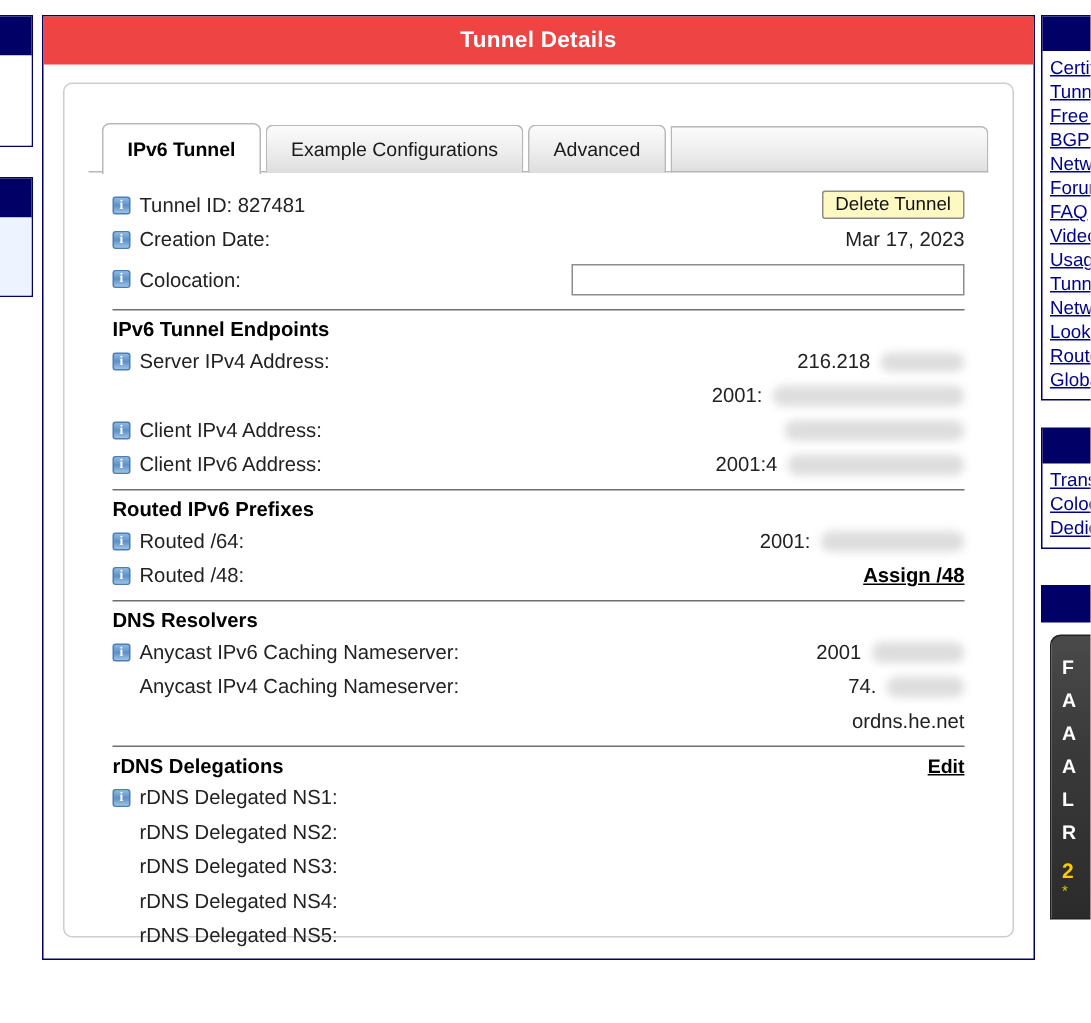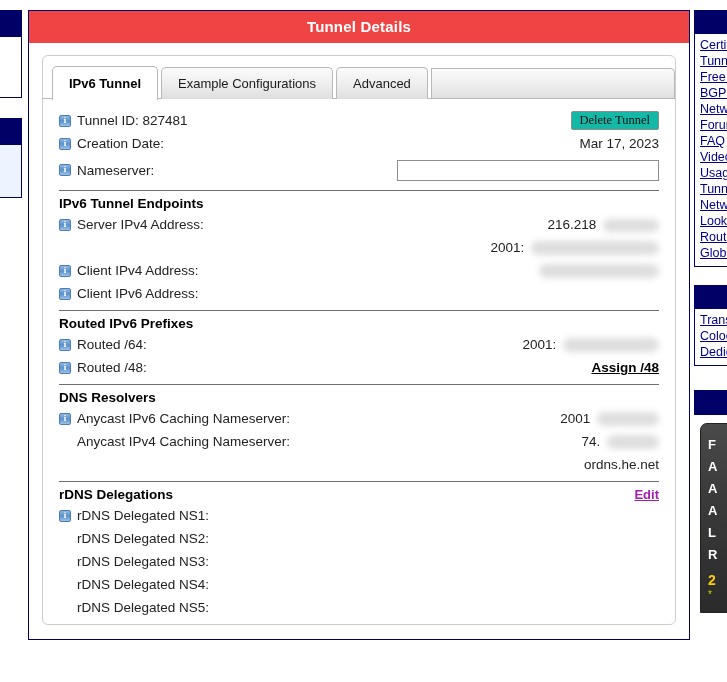--- a/index.html
+++ b/index.html
@@ -29,21 +29,21 @@
   }
   .main-title {
     height:32px; background:#ef4444; color:#ffffff;
     font-size:15px; font-weight:bold; text-align:center;
     line-height:32px; letter-spacing:0.2px;
   }
 
   .tab-shell {
     margin:12px 13px 0 13px; height:auto;
     border:1px solid #cdcdcd; border-radius:6px;
-    background:#ffffff; padding:0;
+    background:#ffffff; padding:16px;
     box-shadow:0 0 0 1px #ffffff inset;
     height:570px;
   }
 
   
   .tabs { display:flex; align-items:flex-end; height:37px; position:relative;
           padding-left:9px; margin-top:6px; }
   .tabs::after{
     content:""; position:absolute; left:0; right:0; bottom:0;
     border-bottom:1px solid #b8b8b8;
@@ -92,25 +92,25 @@
   }
   .iicon.spacer { background:none; border:none; }
   .iicon.spacer::after{ content:""; }
 
   .sec-head {
     font-size:13.5px; font-weight:bold; color:#000;
     border-top:1px solid #6f6f6f;
     margin-top:5px; padding-top:5px; margin-bottom:2px;
     display:flex; align-items:flex-start;
   }
-  .sec-head .edit { margin-left:auto; font-weight:bold; color:#a21caf; font-size:13px; }
+  .sec-head .edit { margin-left:auto; font-weight:bold; color:#000000; font-size:13px; }
 
   .btn-delete {
-    font-size:12.5px; font-family:Liberation Serif, serif;
-    padding:1px 8px; background:#14b8a6;
+    font-size:12.5px; font-family:Liberation Sans, sans-serif;
+    padding:1px 8px; background:#fef9c3;
     border:1px solid #8d8d8d; border-radius:2px; color:#111;
     line-height:15px;
   }
   .desc-input {
     width:262px; height:21px; border:1px solid #8d8d8d;
     background:#fff; outline:none; font-size:13px; padding:0 4px;
     font-family:"Liberation Sans", sans-serif;
   }
   .assign { font-weight:bold; text-decoration:underline; color:#000; font-size:13.5px; }
 
@@ -196,21 +196,21 @@
           <span class="lbl">
             <span class="iicon"></span>
             <span>Creation Date:</span>
           </span>
           <span class="val">Mar 17, 2023</span>
         </div>
 
         <div class="row" style="height:30px">
           <span class="lbl">
             <span class="iicon"></span>
-            <span>Nameserver:</span>
+            <span>Colocation:</span>
           </span>
           <span class="val">
             <input class="desc-input" type="text" value="" style="">
           </span>
         </div>
 
         <div class="sec-head">
           <span>IPv6 Tunnel Endpoints</span>
         </div>
 
@@ -240,20 +240,24 @@
           <span class="val">
             <span></span>
             <span class="redact" style="width:120px;height:14px"></span>
           </span>
         </div>
 
         <div class="row">
           <span class="lbl">
             <span class="iicon"></span>
             <span>Client IPv6 Address:</span>
+          </span>
+          <span class="val">
+            <span>2001:4</span>
+            <span class="redact" style="width:118px;height:14px"></span>
           </span>
         </div>
 
         <div class="sec-head">
           <span>Routed IPv6 Prefixes</span>
         </div>
 
         <div class="row">
           <span class="lbl">
             <span class="iicon"></span>

